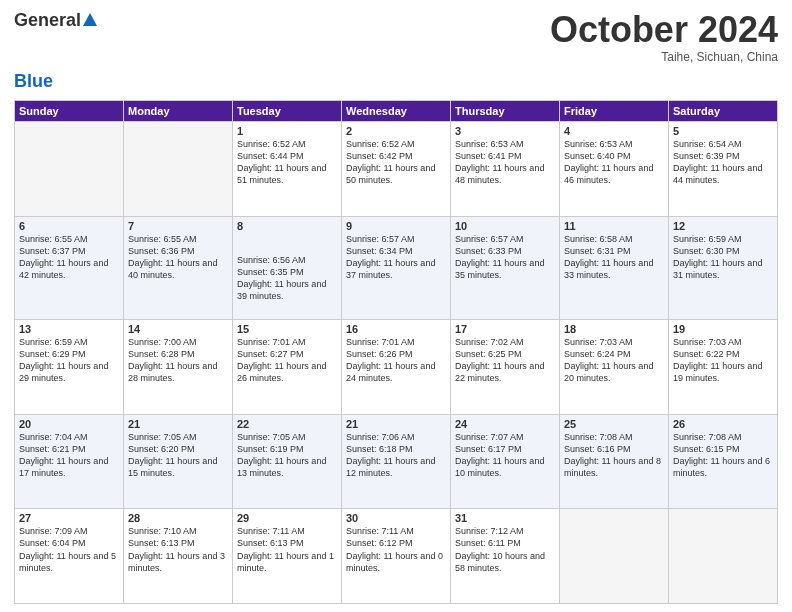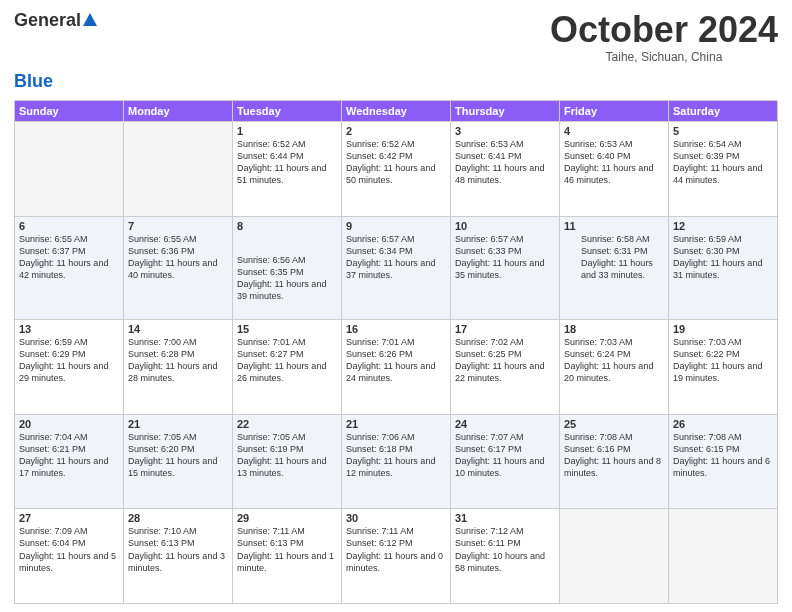--- a/index.html
+++ b/index.html
@@ -41,40 +41,40 @@
     .logo-blue { color: #1565c0; font-size: 18px; font-weight: bold; }
     .logo-triangle {
       width: 0; height: 0;
       border-left: 7px solid transparent;
       border-right: 7px solid transparent;
       border-bottom: 13px solid #1565c0;
       margin-left: 2px;
       margin-bottom: 2px;
     }
     .title-area {
-      text-align: center;
+      text-align: right;
     }
     .title-month {
       font-size: 36px;
       font-weight: bold;
       color: #333;
       line-height: 1.1;
     }
     .title-location {
       font-size: 12px;
       color: #555;
     }
     .calendar {
       flex: 1;
       border-collapse: collapse;
       width: 100%;
       table-layout: fixed;
     }
     .calendar th {
-      background: #8b5cf6;
+      background: #4c1d95;
       color: #fff;
       font-size: 11px;
       font-weight: bold;
       padding: 4px 4px;
       text-align: left;
       border: 1px solid #ccc;
     }
     .calendar td {
       border: 1px solid #ccc;
       vertical-align: top;
@@ -193,21 +193,21 @@
 Daylight: 11 hours and 37 minutes.</div>
           </td>
           <td>
             <div class="day-num">10</div>
             <div class="cell-info" style="white-space: pre-line;">Sunrise: 6:57 AM
 Sunset: 6:33 PM
 Daylight: 11 hours and 35 minutes.</div>
           </td>
           <td>
             <div class="day-num">11</div>
-            <div class="cell-info" style="white-space: pre-line; margin-left: 17px;">Sunrise: 6:58 AM
+            <div class="cell-info" style="white-space: pre-line;">Sunrise: 6:58 AM
 Sunset: 6:31 PM
 Daylight: 11 hours and 33 minutes.</div>
           </td>
           <td>
             <div class="day-num">12</div>
             <div class="cell-info" style="white-space: pre-line;">Sunrise: 6:59 AM
 Sunset: 6:30 PM
 Daylight: 11 hours and 31 minutes.</div>
           </td>
         </tr>

